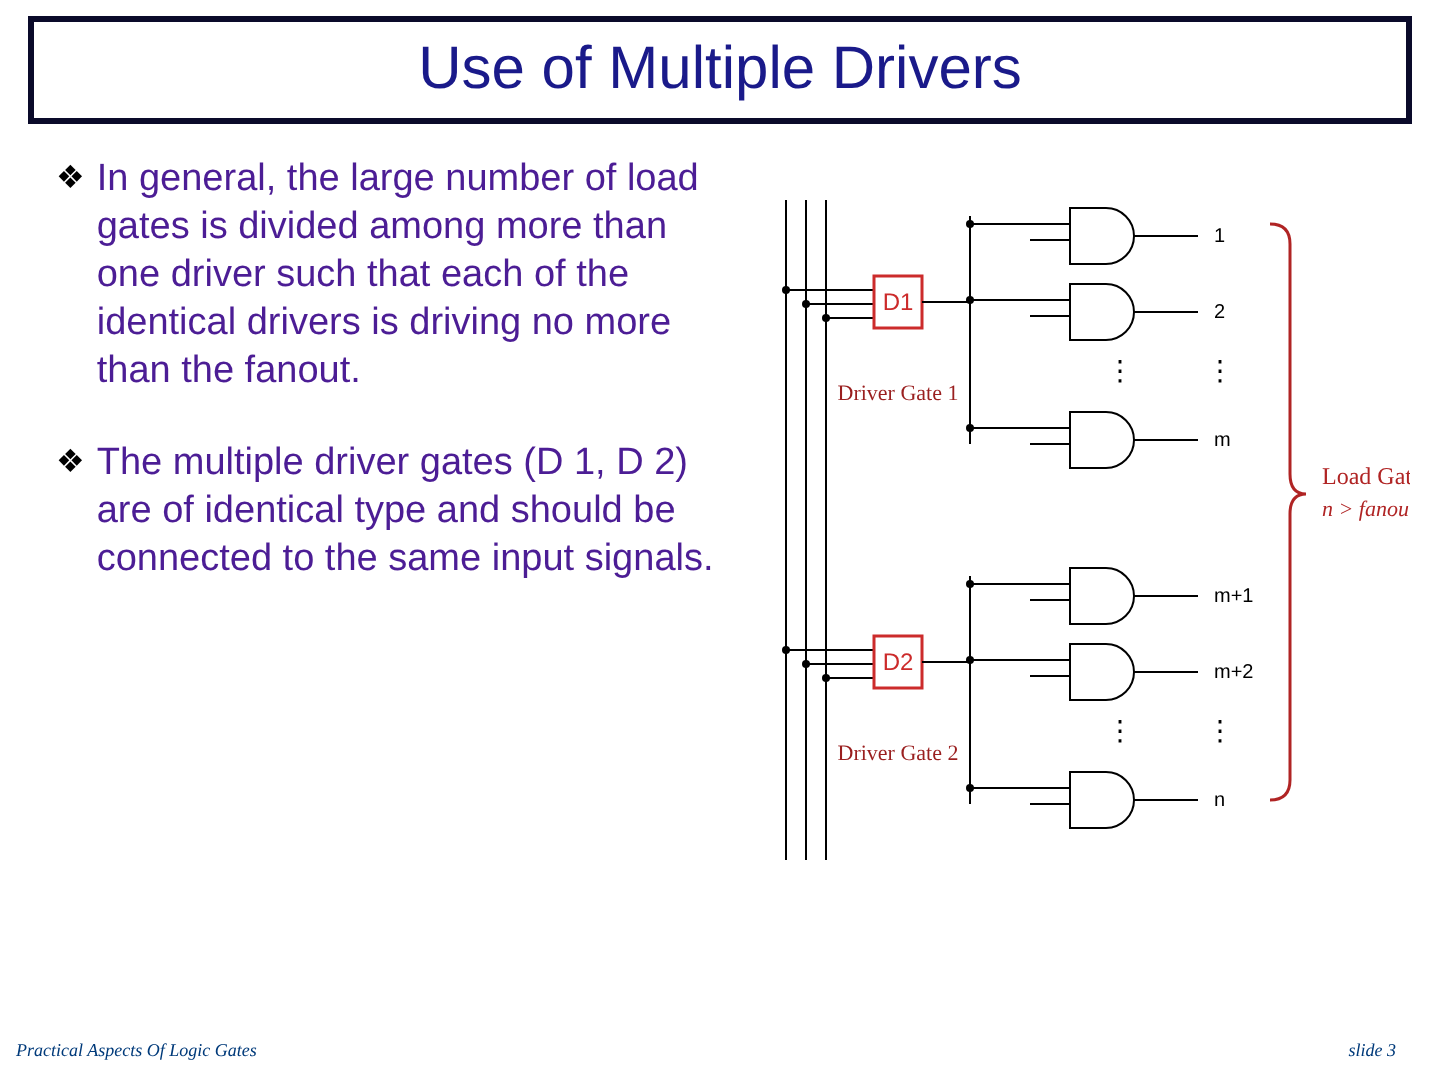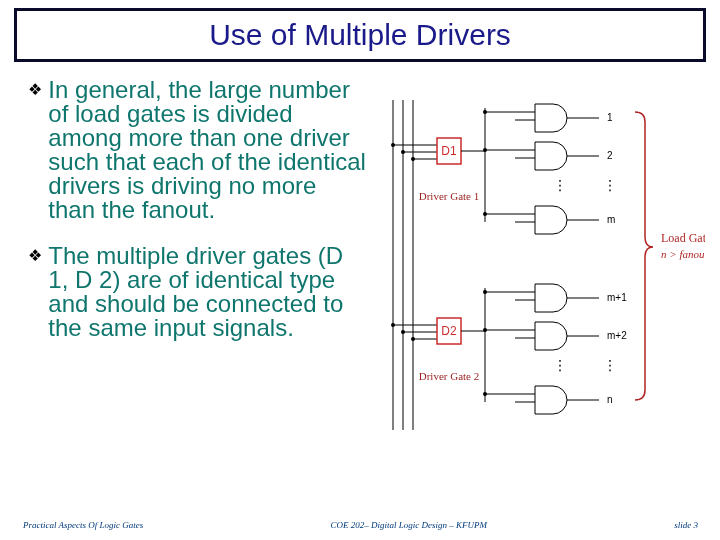--- a/index.html
+++ b/index.html
@@ -29,32 +29,32 @@
     top: 78px; left: 28px;
     width: 340px;
   }
   .bullet-block { margin-bottom: 22px; }
   .bullet-row { display: flex; align-items: flex-start; gap: 6px; }
   .diamond {
     flex: 0 0 auto;
     font-size: 16px; line-height: 24px; color: #000;
   }
   .bullet-text {
-    font-size: 24px; line-height: 24px; color: #0f766e;
+    font-size: 19px; line-height: 24px; color: #4c1d95;
   }
 
   .diagram {
     position: absolute;
     top: 90px; left: 385px;
     width: 320px; height: 350px;
   }
 
   .footer {
     position: absolute;
-    left: 23px; right: 22px; bottom: 10px;
+    left: 8px; right: 22px; bottom: 10px;
     display: flex; justify-content: space-between; align-items: center;
     color: #003a7a;
     font-size: 9px;
     font-style: italic;
     font-family: "Times New Roman", Times, serif;
   }
 </style>
 </head>
 <body>
 
@@ -164,15 +164,14 @@
            q10 0 10 10 v115
            q0 10 8 10
            q-8 0 -8 10 v133
            q0 10 -10 10" fill="none" stroke="#b02424" stroke-width="1.5"></path>
   <text x="276" y="152" font-size="12" fill="#b02424" font-family="Times New Roman">Load Gates</text>
   <text x="276" y="168" font-size="11" fill="#b02424" font-style="italic" font-family="Times New Roman">n &gt; fanout</text>
 </svg>
 
 <div class="footer">
   <span>Practical Aspects Of Logic Gates</span>
-  <span>COE 202– Digital Logic Design – KFUPM</span>
   <span>slide 3</span>
 </div>
 
 </body></html>

